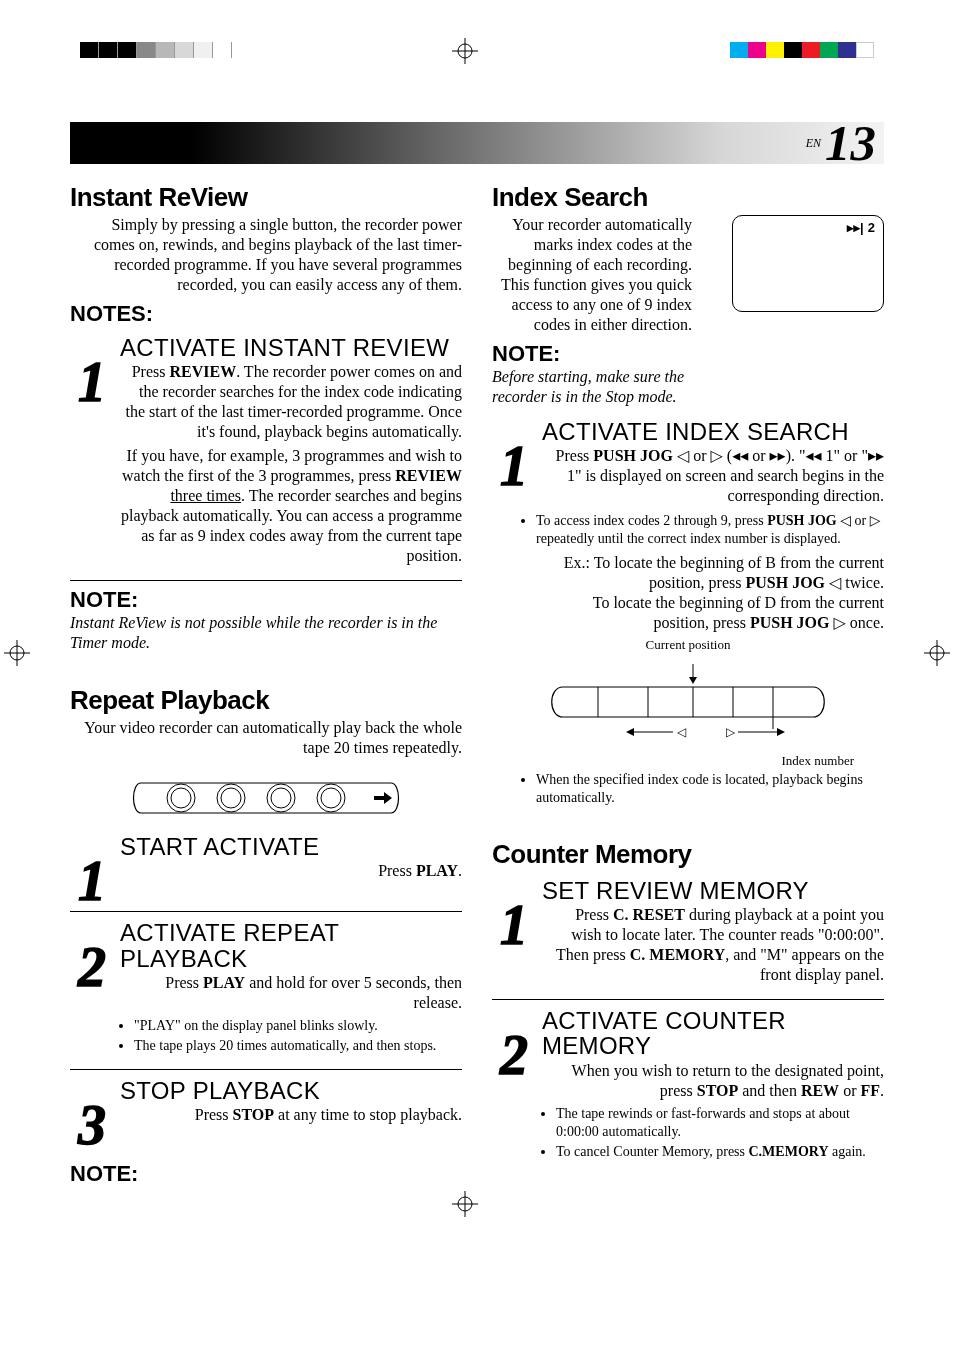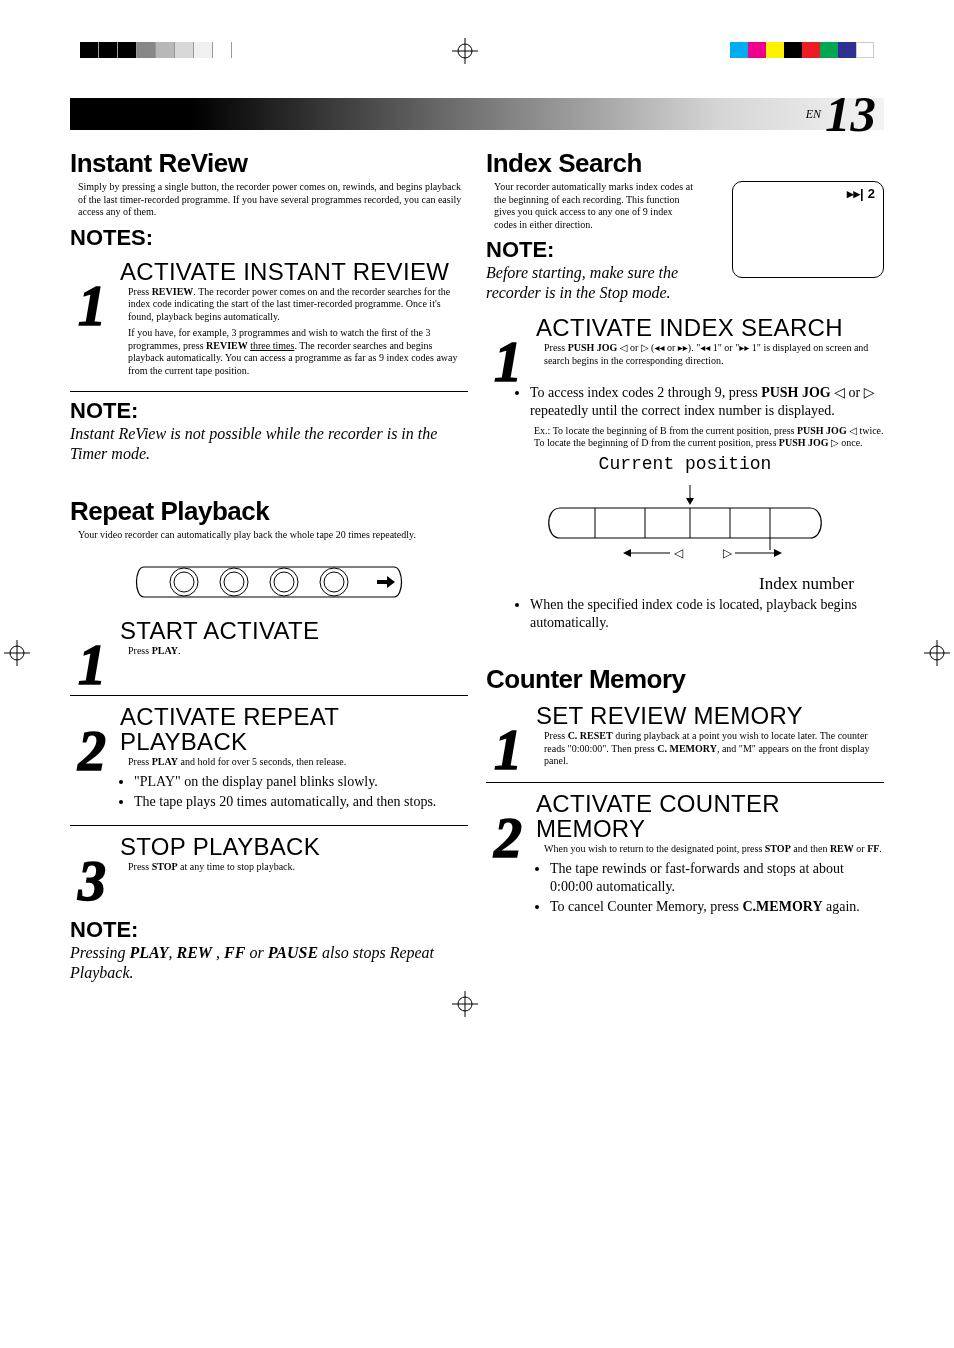--- a/index.html
+++ b/index.html
@@ -25,45 +25,45 @@
   .color-bars { display: flex; }
   .color-bars div { width: 18px; height: 16px; }
   .gray-bars { display: flex; }
   .gray-bars div { width: 18px; height: 16px; border-right: 1px solid #999; }
   .crosshair {
     width: 26px; height: 26px;
     display: flex; align-items: center; justify-content: center;
     font-size: 22px; line-height: 1;
   }
   .header-bar {
-    height: 32px;
+    height: 42px;
     background: linear-gradient(to right, #000 0%, #000 15%, #666 45%, #d6d6d6 80%, #f3f3f3 100%);
     display: flex;
     align-items: center;
     justify-content: flex-end;
     padding-right: 8px;
-    margin-top: 68px;
+    margin-top: 92px;
   }
   .header-en {
     font-style: italic;
     font-family: "Times New Roman", serif;
     font-size: 12px;
     color: #000;
     margin-right: 4px;
   }
   .header-num {
     font-style: italic;
     font-family: "Times New Roman", serif;
     font-size: 51px;
     font-weight: bold;
     color: #000;
   }
   .cols {
     display: flex;
-    gap: 18px;
+    gap: 30px;
     margin-top: 18px;
   }
   .col { flex: 1; min-width: 0; }
   h1 {
     font-family: "Arial Black", Arial, sans-serif;
     font-weight: 900;
     font-size: 26px;
     margin: 0 0 2px 0;
     letter-spacing: -0.5px;
   }
@@ -75,23 +75,24 @@
   }
   h2.stepTitle {
     font-family: Arial, sans-serif;
     font-weight: 400;
     font-size: 24px;
     margin: 0 0 2px 0;
     line-height: 1.05;
     letter-spacing: 0.3px;
   }
   p.body {
-    margin: 0 0 4px 8px;
-    font-size: 10px;
+    margin: 0 0 4px 0;
+    font-size: 16px;
     line-height: 1.25;
+    text-align: right;
   }
   p.note-italic {
     margin: 0 0 4px 0;
     font-size: 16px;
     font-style: italic;
     line-height: 1.25;
   }
   ul.bullets {
     margin: 2px 0 4px 0;
     padding-left: 14px;
@@ -286,23 +287,20 @@
         <div class="num">3</div>
         <div class="content">
           <h2 class="stepTitle">STOP PLAYBACK</h2>
           <p class="body">
             <span>Press </span><b>STOP</b><span> at any time to stop playback.</span>
           </p>
         </div>
       </div>
 
       <h2 class="notes">NOTE:</h2>
-      <p class="note-italic">
-        <span>Pressing </span><b>PLAY</b><span>, </span><b>REW</b><span> , </span><b>FF</b><span> or </span><b>PAUSE</b><span> also stops Repeat Playback.</span>
-      </p>
 
     </div>
 
     <div class="col">
 
       <h1>Index Search</h1>
 
       <div class="display-box">
         <div class="inner">
           <span>▸▸|</span>
@@ -331,42 +329,42 @@
         <li>
           <span>To access index codes 2 through 9, press </span><b>PUSH JOG</b><span> ◁ or ▷ repeatedly until the correct index number is displayed.</span>
         </li>
       </ul>
 
       <p class="body" style="margin-left:48px;">
         <span>Ex.: To locate the beginning of B from the current position, press  </span><b>PUSH JOG</b><span> ◁ twice.</span><br>
         <span>To locate the beginning of D from the current position, press </span><b>PUSH JOG</b><span> ▷ once.</span>
       </p>
 
-      <div style="text-align:center;font-size:18px;font-family:Liberation Mono, monospace;">Current position</div>
+      <div style="text-align:center;font-size:13px;">Current position</div>
       <svg class="index-diagram" width="300" height="90">
         <line x1="155" y1="5" x2="155" y2="22" stroke="#000" stroke-width="1"></line>
         <polygon points="155,25 151,18 159,18" fill="#000"></polygon>
 
         <path d="M25 28 L275 28 C 290 28 290 58 275 58 L25 58 C 10 58 10 28 25 28" fill="none" stroke="#000" stroke-width="1.2"></path>
 
         <line x1="60" y1="28" x2="60" y2="58" stroke="#000"></line>
         <line x1="110" y1="28" x2="110" y2="58" stroke="#000"></line>
         <line x1="155" y1="28" x2="155" y2="58" stroke="#000"></line>
         <line x1="195" y1="28" x2="195" y2="58" stroke="#000"></line>
         <line x1="235" y1="28" x2="235" y2="58" stroke="#000"></line>
 
         <line x1="90" y1="73" x2="135" y2="73" stroke="#000" stroke-width="1.2"></line>
         <polygon points="88,73 96,69 96,77" fill="#000"></polygon>
         <text x="139" y="77" font-size="12" font-family="Arial">◁</text>
         <text x="188" y="77" font-size="12" font-family="Arial">▷</text>
         <line x1="200" y1="73" x2="245" y2="73" stroke="#000" stroke-width="1.2"></line>
         <polygon points="247,73 239,69 239,77" fill="#000"></polygon>
         <line x1="235" y1="58" x2="235" y2="70" stroke="#000"></line>
       </svg>
-      <div style="text-align:right;font-size:17px;padding-right:30px;">Index number</div>
+      <div style="text-align:right;font-size:13px;padding-right:30px;">Index number</div>
 
       <ul class="bullets" style="margin-left:30px;">
         <li>When the specified index code is located, playback begins automatically.</li>
       </ul>
 
       <div class="section-spacer"></div>
 
       <h1>Counter Memory</h1>
 
       <div class="step">

